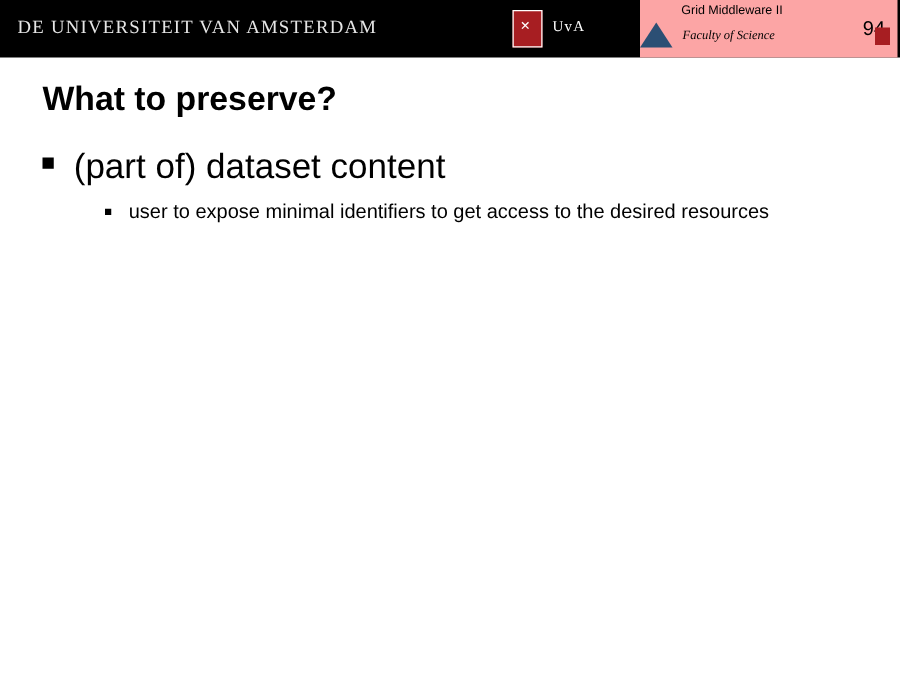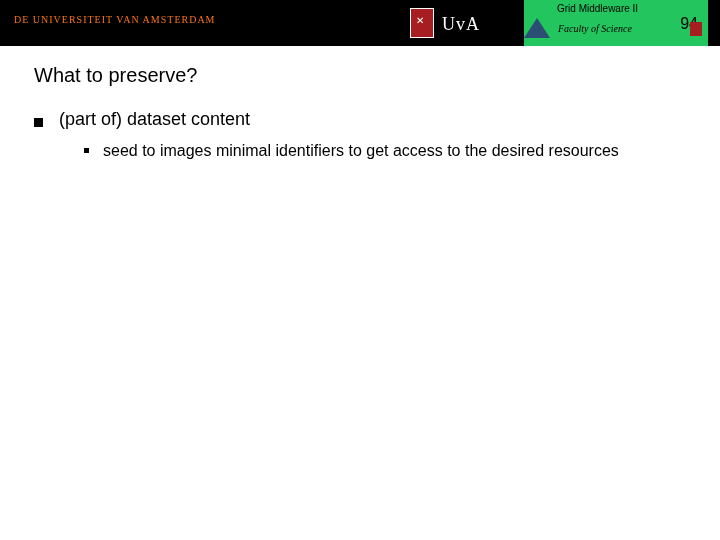--- a/index.html
+++ b/index.html
@@ -14,36 +14,36 @@
     overflow: hidden;
   }
   .header {
     width: 100%;
     height: 46px;
     background: #000;
     position: relative;
   }
   .header-right {
     position: absolute;
-    right: 12px;
+    right: 2px;
     top: 0;
     height: 46px;
-    width: 184px;
-    background: #22c55e;
+    width: 206px;
+    background: #fca5a5;
     display: flex;
     align-items: center;
     padding-left: 6px;
     box-sizing: border-box;
   }
   .logo-text {
     position: absolute;
     left: 14px;
     top: 14px;
-    color: #f97316;
-    font-size: 10px;
+    color: #e5e5e5;
+    font-size: 15px;
     letter-spacing: 1px;
     font-family: "Times New Roman", serif;
   }
   .crest {
     position: absolute;
     left: 410px;
     top: 8px;
     width: 22px;
     height: 28px;
     background: #a71e22;
@@ -56,21 +56,21 @@
     position: absolute;
     left: 5px;
     top: 6px;
   }
   .uva {
     position: absolute;
     left: 442px;
     top: 14px;
     color: #fff;
     font-family: "Times New Roman", serif;
-    font-size: 18px;
+    font-size: 12px;
     letter-spacing: 1px;
   }
   .hr-title {
     font-size: 10px;
     color: #000;
     position: absolute;
     top: 3px;
     left: 33px;
   }
   .pagenum {
@@ -103,39 +103,39 @@
     right: 6px;
     top: 22px;
     width: 12px;
     height: 14px;
     background: #a71e22;
   }
   .content {
     padding: 18px 34px 0 34px;
   }
   h1 {
-    font-weight: normal;
-    font-size: 20px;
+    font-weight: bold;
+    font-size: 27px;
     margin: 0 0 22px 0;
   }
   .top-item {
     display: flex;
     align-items: flex-start;
     margin-bottom: 10px;
   }
   .sq {
     width: 9px;
     height: 9px;
     background: #000;
     flex: none;
     margin-top: 9px;
     margin-right: 16px;
   }
   .top-text {
-    font-size: 18px;
+    font-size: 28px;
   }
   .sub-item {
     display: flex;
     align-items: flex-start;
     margin: 6px 0 18px 50px;
     padding-right: 20px;
   }
   .ssq {
     width: 5px;
     height: 5px;
@@ -168,15 +168,15 @@
 <div class="content">
   <h1>What to preserve?</h1>
 
   <div class="top-item">
     <div class="sq"></div>
     <div class="top-text">(part of) dataset content</div>
   </div>
 
   <div class="sub-item">
     <div class="ssq"></div>
-    <div class="sub-text">seed to images minimal identifiers to get access to the desired resources</div>
+    <div class="sub-text">user to expose minimal identifiers to get access to the desired resources</div>
   </div>
 </div>
 
 </body></html>

